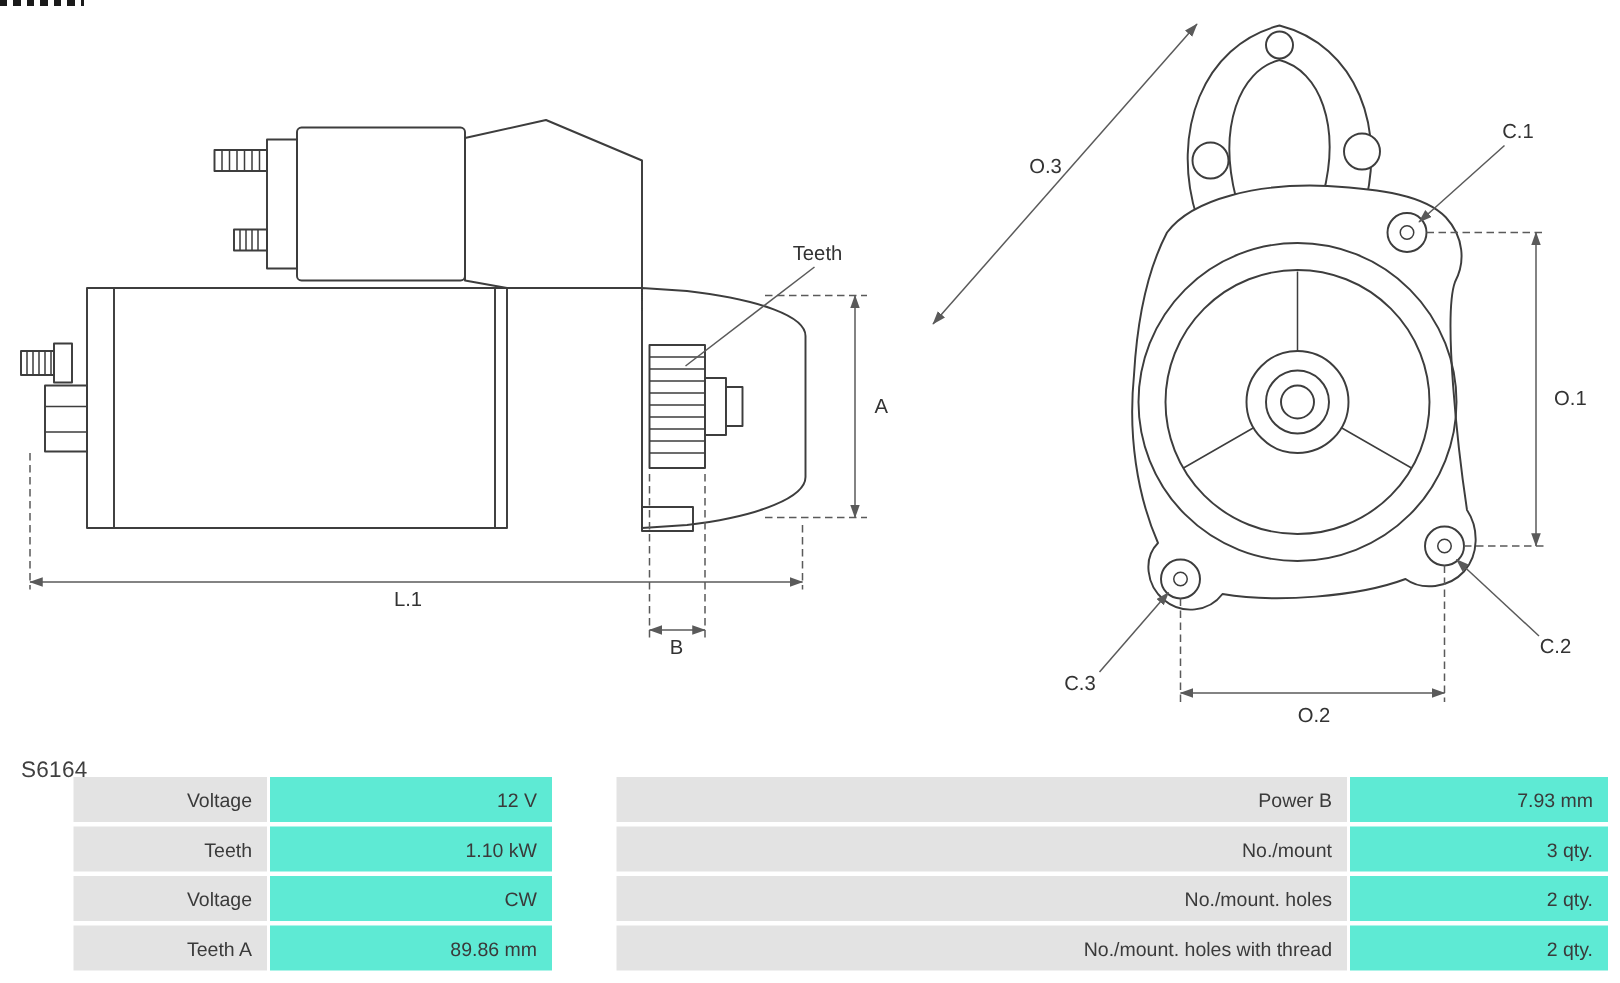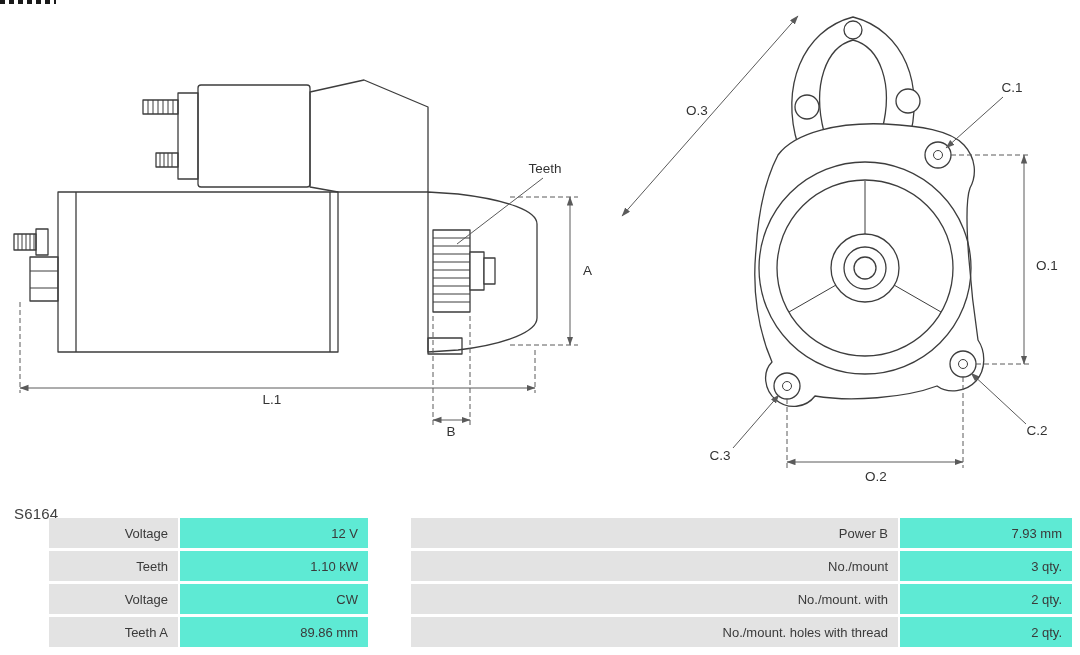--- a/index.html
+++ b/index.html
@@ -166,21 +166,21 @@
     </div>
     <div style="display:contents">
       <div class="cell label">Teeth</div>
       <div class="cell value">1.10 kW</div>
       <div class="cell label">No./mount</div>
       <div class="cell value">3 qty.</div>
     </div>
     <div style="display:contents">
       <div class="cell label">Voltage</div>
       <div class="cell value">CW</div>
-      <div class="cell label">No./mount. with</div>
+      <div class="cell label">No./mount. holes</div>
       <div class="cell value">2 qty.</div>
     </div>
     <div style="display:contents">
       <div class="cell label">Teeth A</div>
       <div class="cell value">89.86 mm</div>
       <div class="cell label">No./mount. holes with thread</div>
       <div class="cell value">2 qty.</div>
     </div>
   </div>
 

